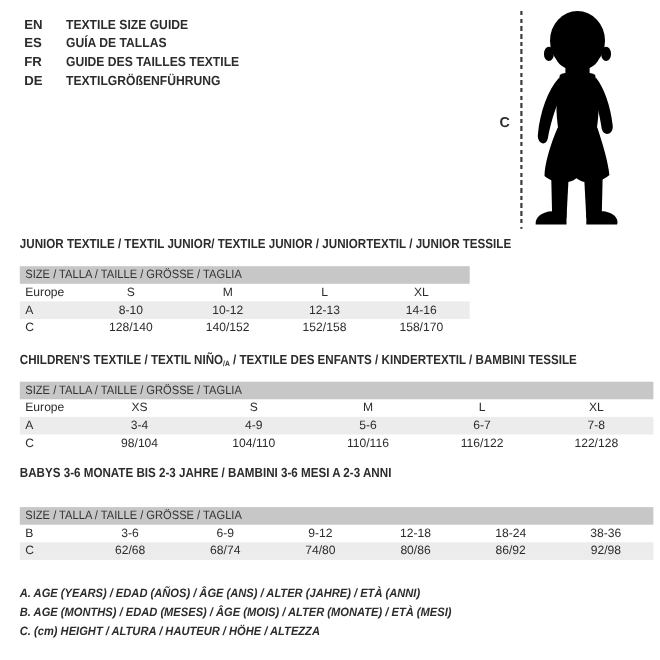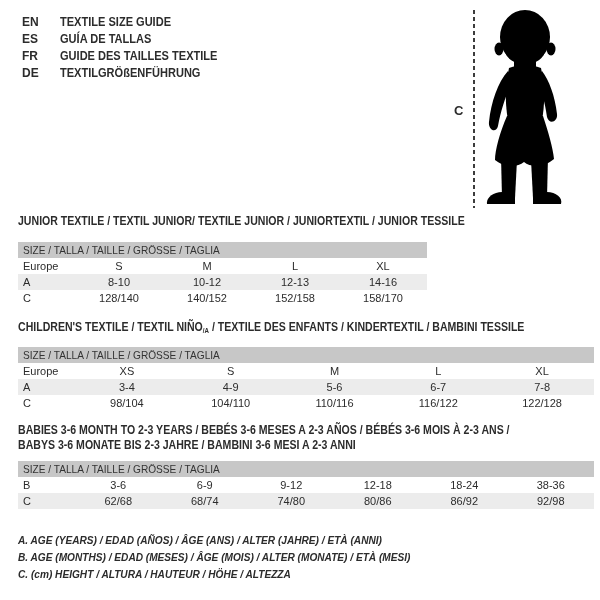--- a/index.html
+++ b/index.html
@@ -142,21 +142,20 @@
       <span class="tcell lab">C</span>
       <span class="tcell">98/104</span>
       <span class="tcell">104/110</span>
       <span class="tcell">110/116</span>
       <span class="tcell">116/122</span>
       <span class="tcell">122/128</span>
     </div>
   </div>
 
   <div class="sec-title" style="top:423px">
-    <div><span class="cx88">BABIES 3-6 MONTH TO 2-3 YEARS / BEBÉS 3-6 MESES A 2-3 AÑOS / BÉBÉS 3-6 MOIS À 2-3 ANS /</span></div>
     <div><span class="cx88">BABYS 3-6 MONATE BIS 2-3 JAHRE / BAMBINI 3-6 MESI A 2-3 ANNI</span></div>
   </div>
   <div class="table t3" style="top:461px">
     <div class="size-bar">
       <span class="cx92">SIZE / TALLA / TAILLE / GRÖSSE / TAGLIA</span>
     </div>
     <div class="trow">
       <span class="tcell lab">B</span>
       <span class="tcell">3-6</span>
       <span class="tcell">6-9</span>

